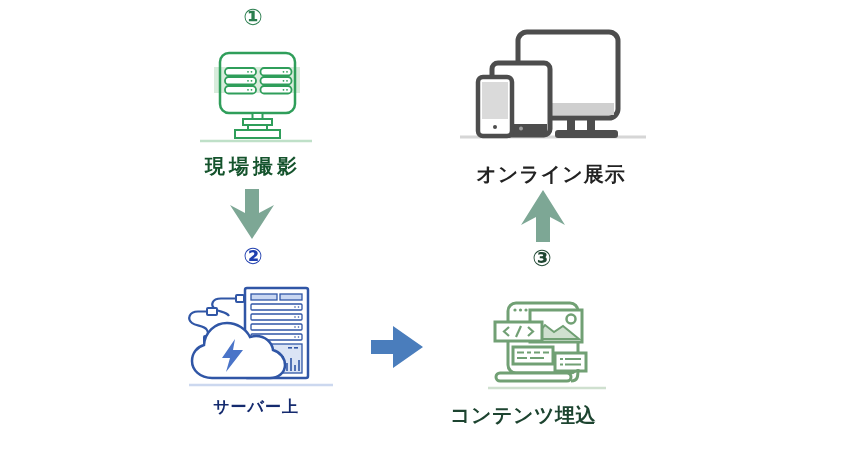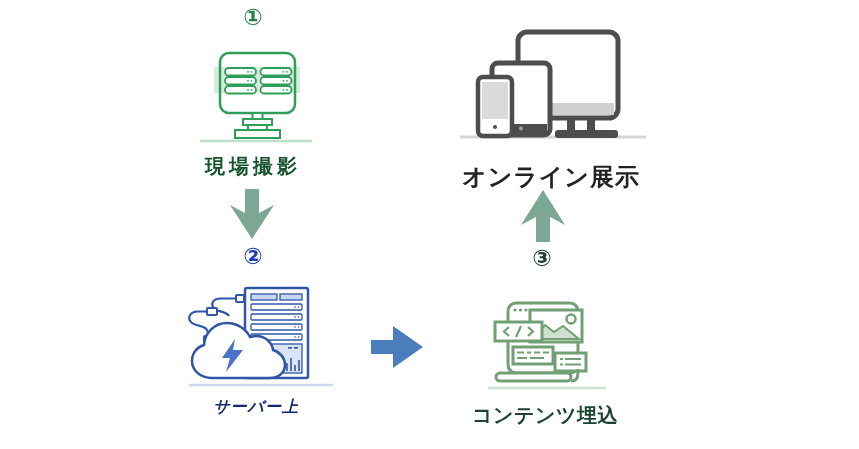--- a/index.html
+++ b/index.html
@@ -12,23 +12,23 @@
   .step-number{
     font-size:23px;font-weight:bold;line-height:1;white-space:nowrap;
   }
   .num-1{color:#2a7d4e;}
   .num-2{color:#1f3faf;}
   .num-3{color:#1e4631;}
   .step-label{
     font-weight:bold;white-space:nowrap;text-align:center;line-height:1.25;
   }
   .label-green{color:#14532c;font-size:20px;letter-spacing:4px;}
-  .label-navy{color:#142a6e;font-size:16px;letter-spacing:1px;line-height:1.3;font-style:italic;}
+  .label-navy{color:#142a6e;font-size:16px;letter-spacing:1px;line-height:1.3;}
   .label-sage-green{color:#1d4430;font-size:20px;letter-spacing:0.5px;}
-  .label-black{color:#222222;font-size:24px;letter-spacing:1px;}
+  .label-black{color:#222222;font-size:20px;letter-spacing:1px;}
   svg{display:block;}
 </style>
 </head>
 <body>
 
 <div id="stage">
 
   <div class="abs centered step-number num-1" style="left:253px;top:6px;">①</div>
 
   <div class="abs" style="left:198px;top:46px;">
@@ -153,21 +153,21 @@
         <rect x="82" y="75" width="3" height="2"></rect>
           <rect x="87" y="75" width="16" height="2"></rect>
         <rect x="82" y="80.5" width="3" height="2"></rect>
           <rect x="87" y="80.5" width="16" height="2"></rect>
       </g>
       <rect x="18" y="90" width="75" height="8" rx="4" fill="#ffffff" stroke="#71a074" stroke-width="3"></rect>
       <path d="M93 98 C100 98 100 93 100 86" fill="none" stroke="#71a074" stroke-width="3"></path>
     </svg>
   </div>
 
-  <div class="abs centered step-label label-sage-green" style="left:545px;top:403px;">コンテンツ埋込</div>
+  <div class="abs centered step-label label-sage-green" style="left:523px;top:403px;">コンテンツ埋込</div>
 
   <div class="abs" style="left:521px;top:190px;">
     <svg width="44" height="52" viewBox="0 0 44 52">
       <polygon points="15,52 29,52 29,27 44,35 22,0 0,35 15,27" fill="#7da795"></polygon>
     </svg>
   </div>
 
   <div class="abs" style="left:458px;top:18px;">
     <svg width="190" height="122" viewBox="0 0 190 122">
       <line x1="2" y1="119" x2="188" y2="119" stroke="#d6d6d6" stroke-width="3"></line>

